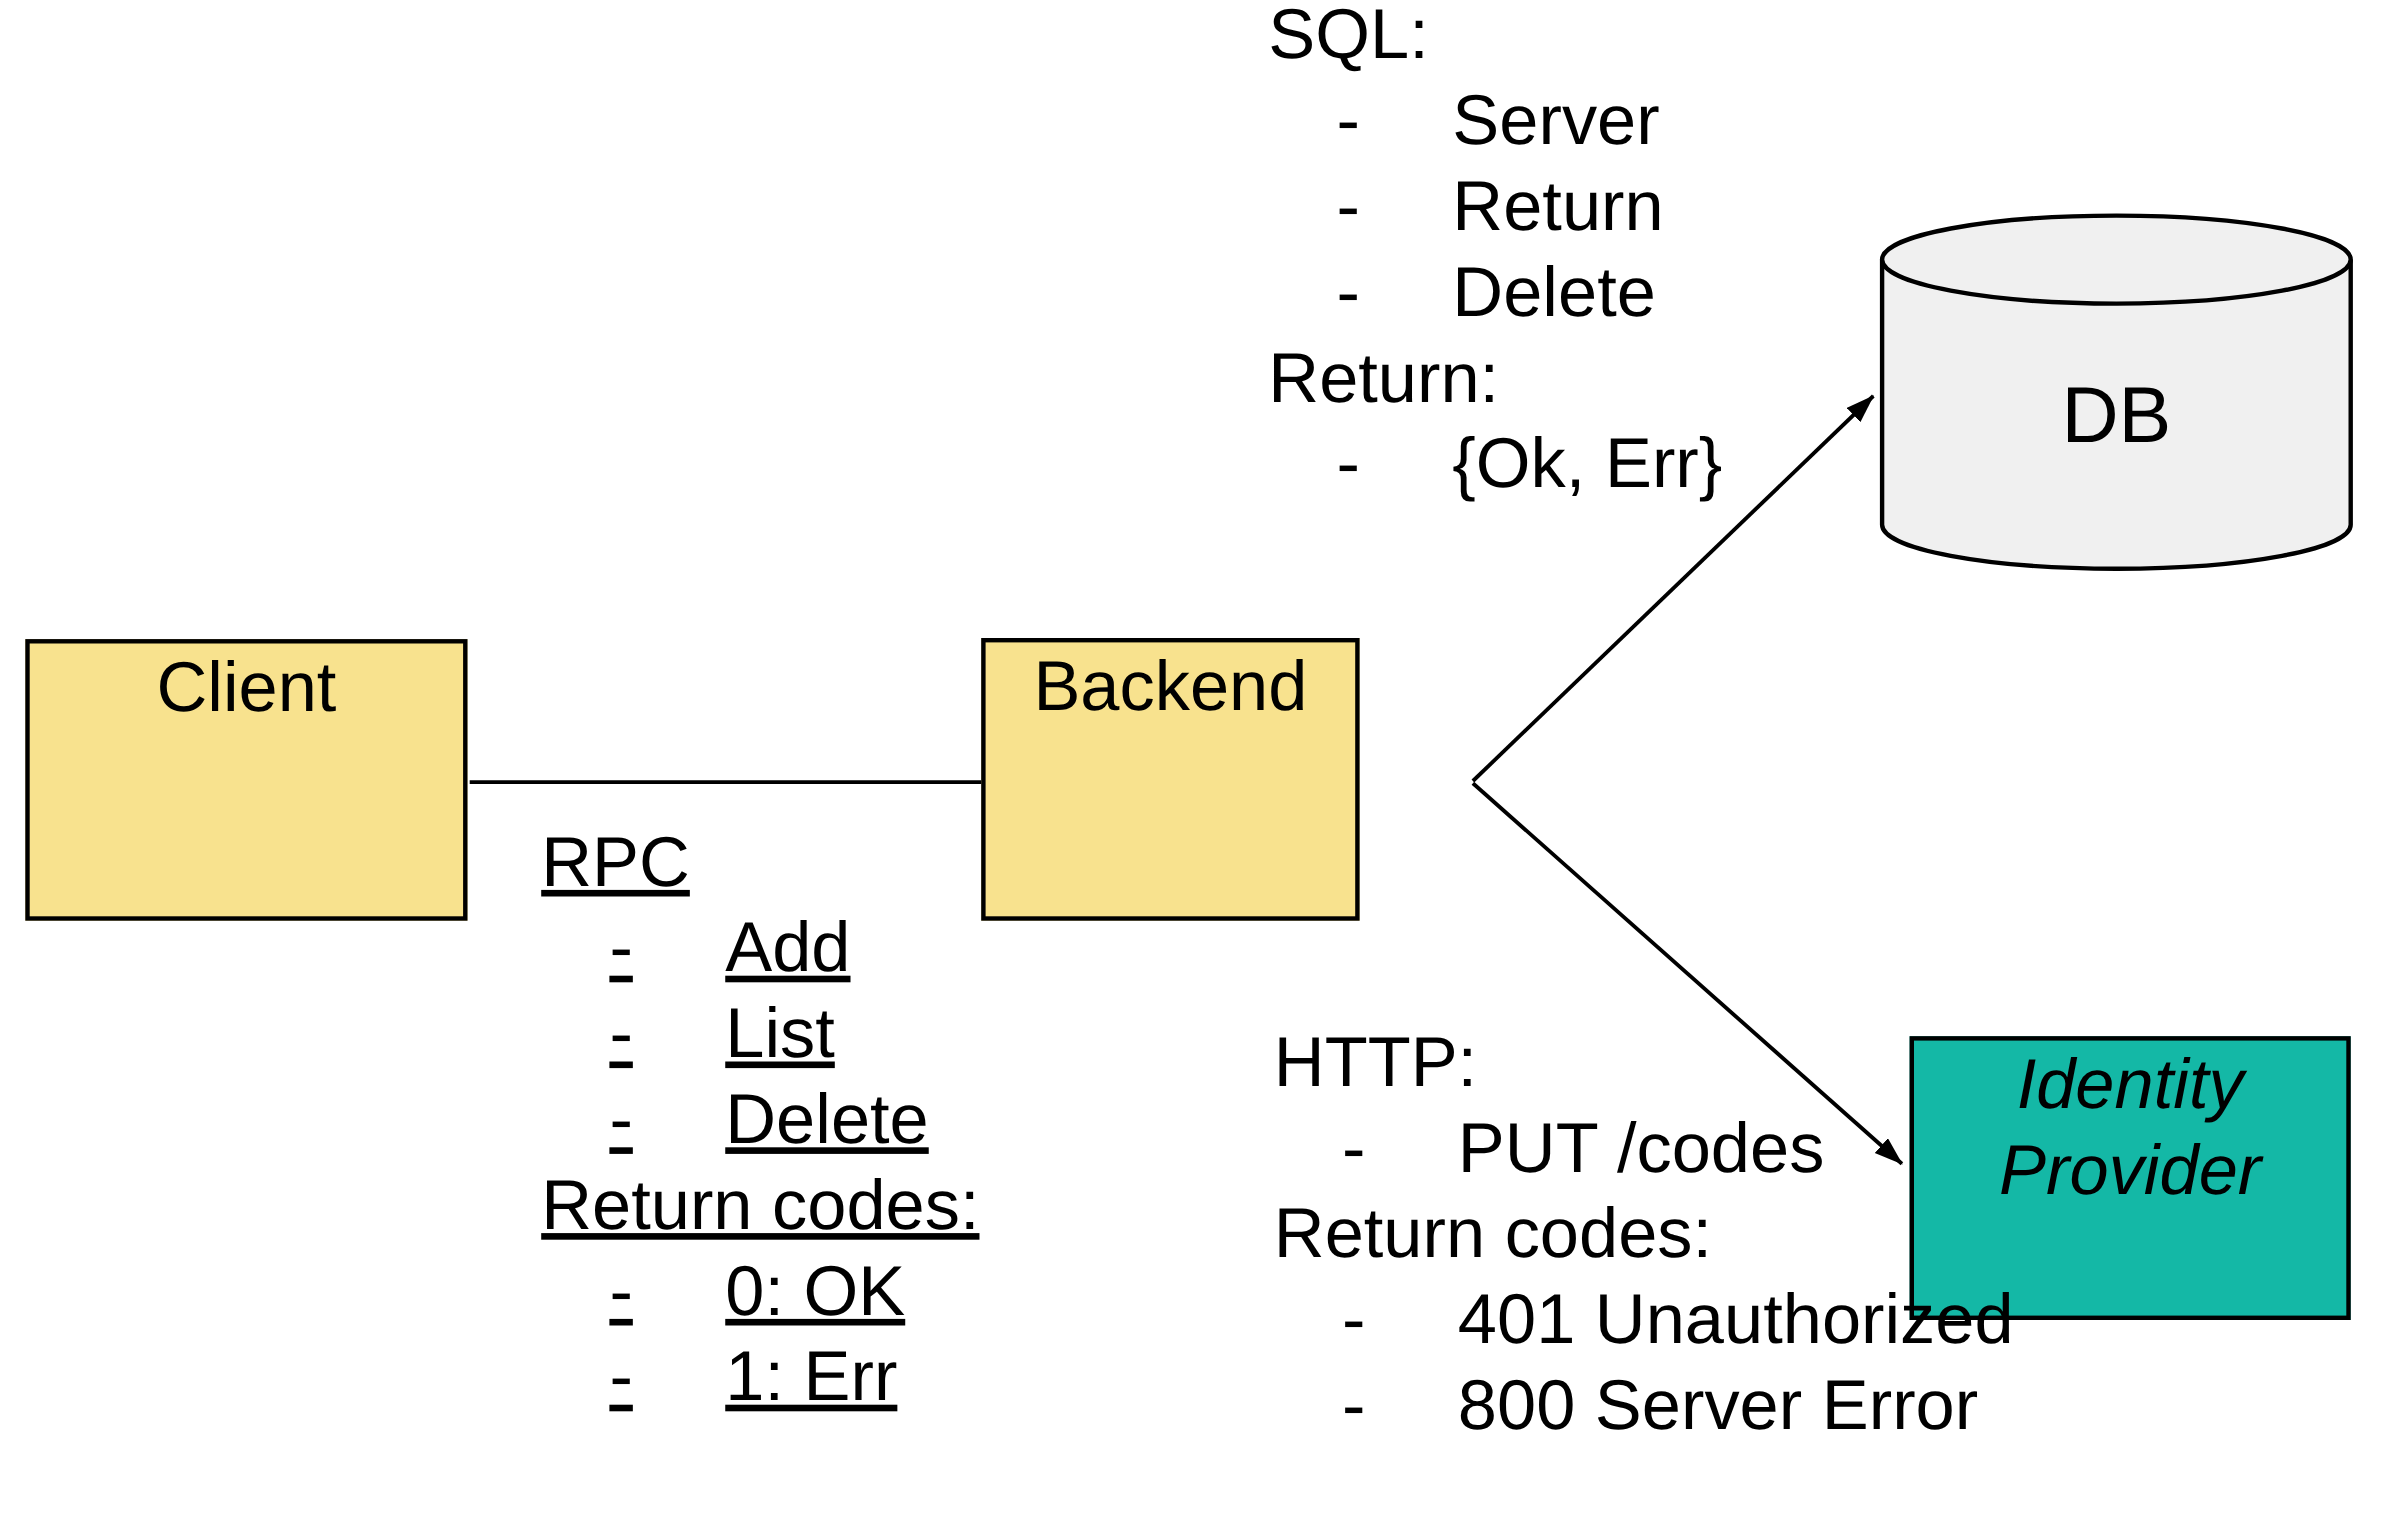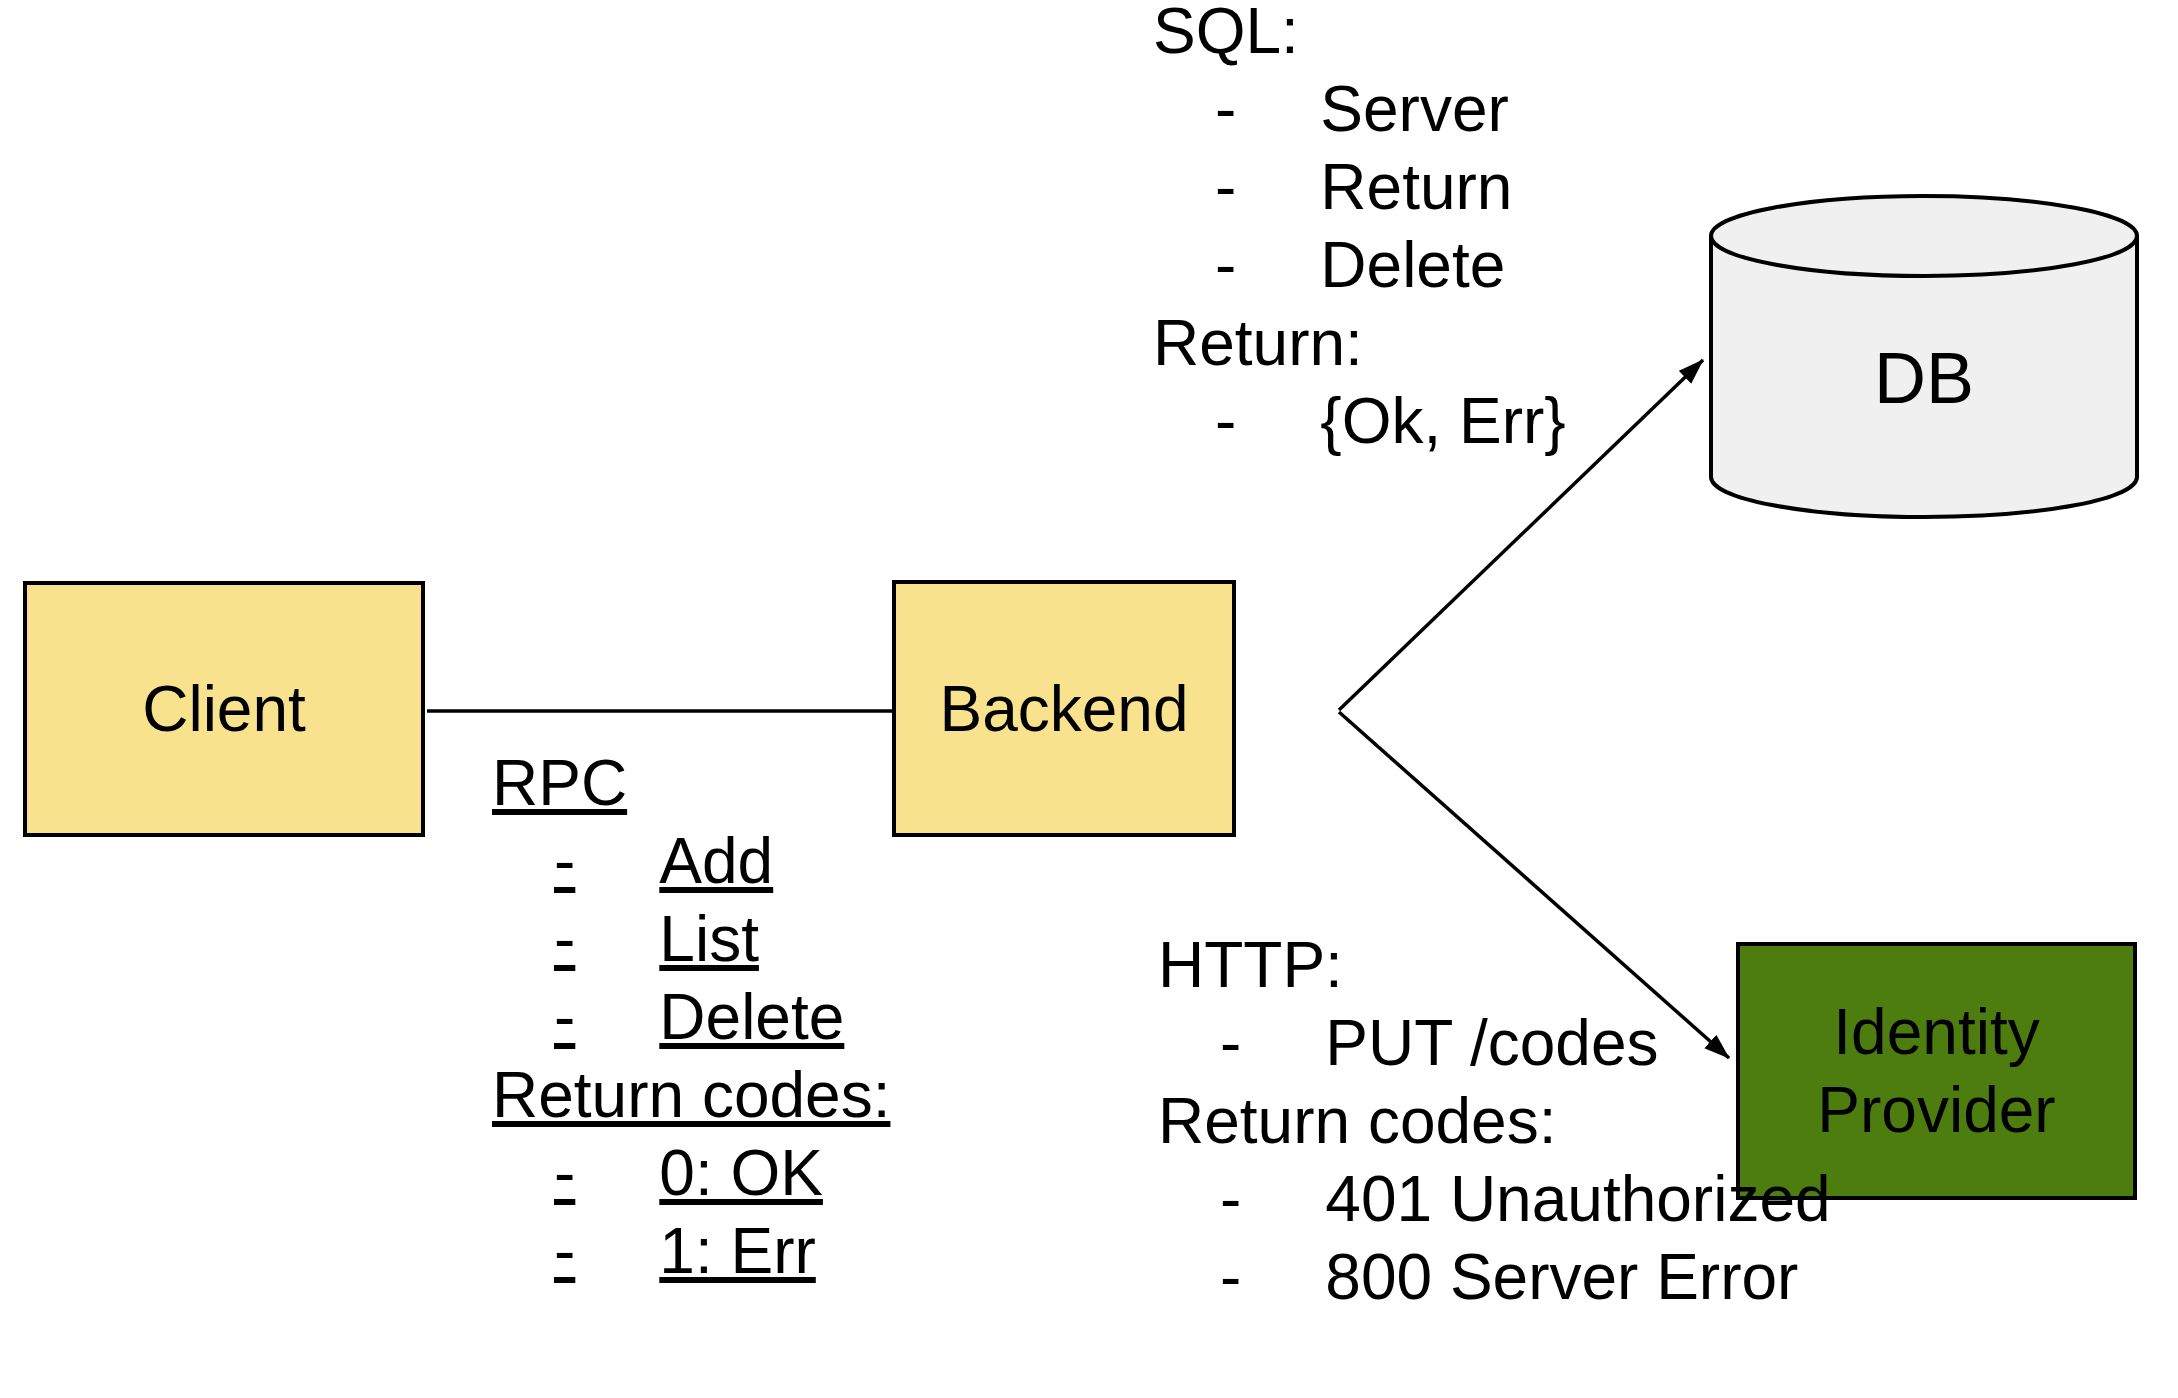--- a/index.html
+++ b/index.html
@@ -21,28 +21,27 @@
     left: 0;
     top: 0;
     width: 2178px;
     height: 1398px;
   }
   .node {
     position: absolute;
     box-sizing: border-box;
     border: 4px solid #000000;
     display: flex;
-    align-items: center;
     justify-content: center;
     text-align: center;
     font-size: 64px;
     line-height: 78px;
   }
   .node.yellow { background: #F8E28E; }
-  .node.gray   { background: #4d7c0f; }
+  .node.gray   { background: #14b8a6; font-style: italic; }
   .node-client   { left: 23px;   top: 581px; width: 402px; height: 256px; }
   .node-backend  { left: 892px;  top: 580px; width: 344px; height: 257px; }
   .node-idp      { left: 1736px; top: 942px; width: 401px; height: 258px; padding: 0 12px; }
   .db-label {
     position: absolute;
     left: 1711px; top: 236px; width: 426px; height: 283px;
     display: flex; align-items: center; justify-content: center;
     font-size: 72px;
   }
   .anno {

